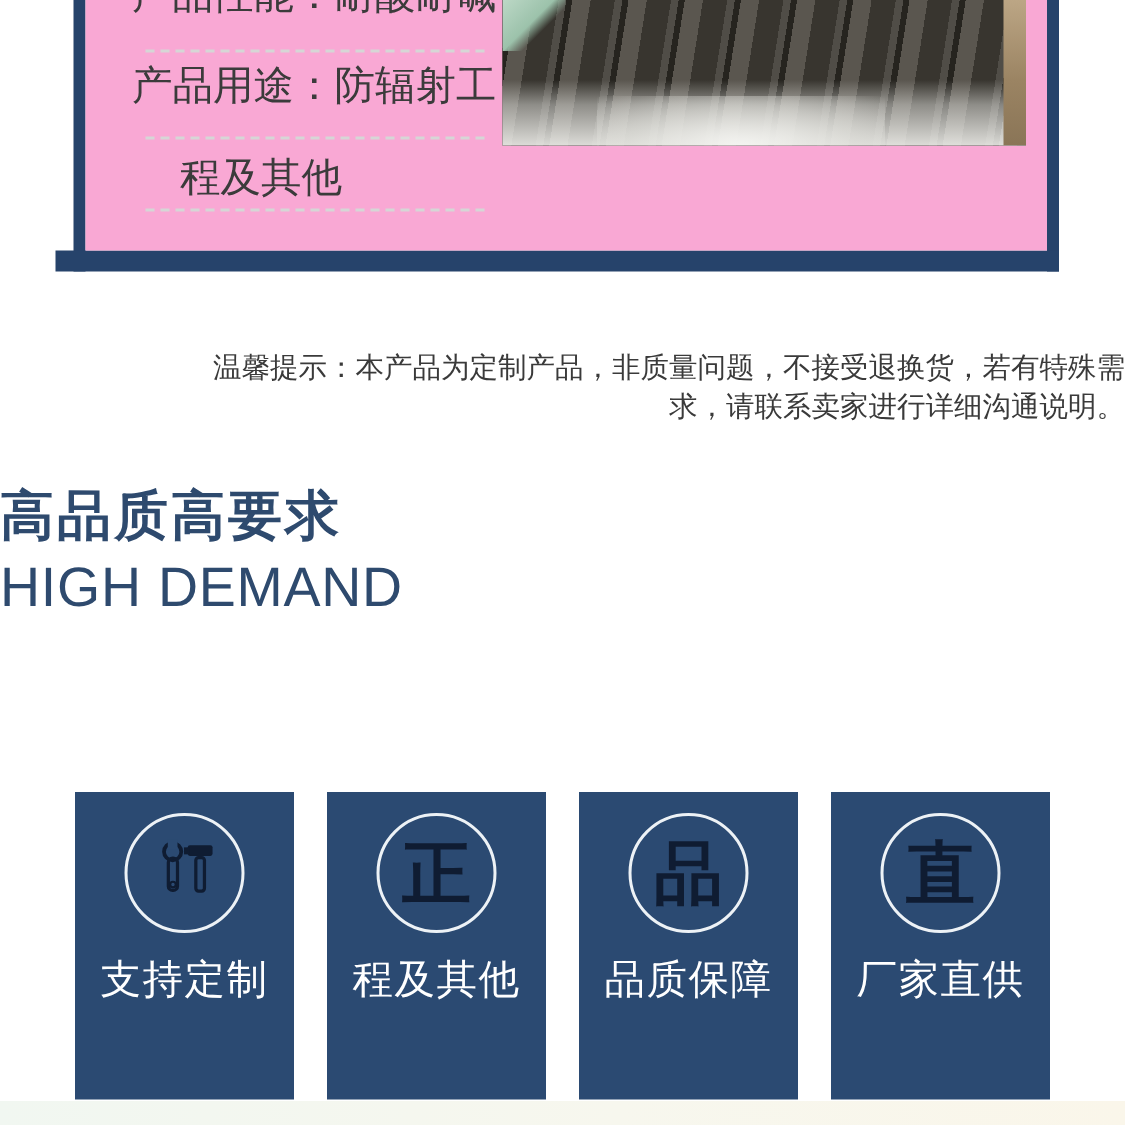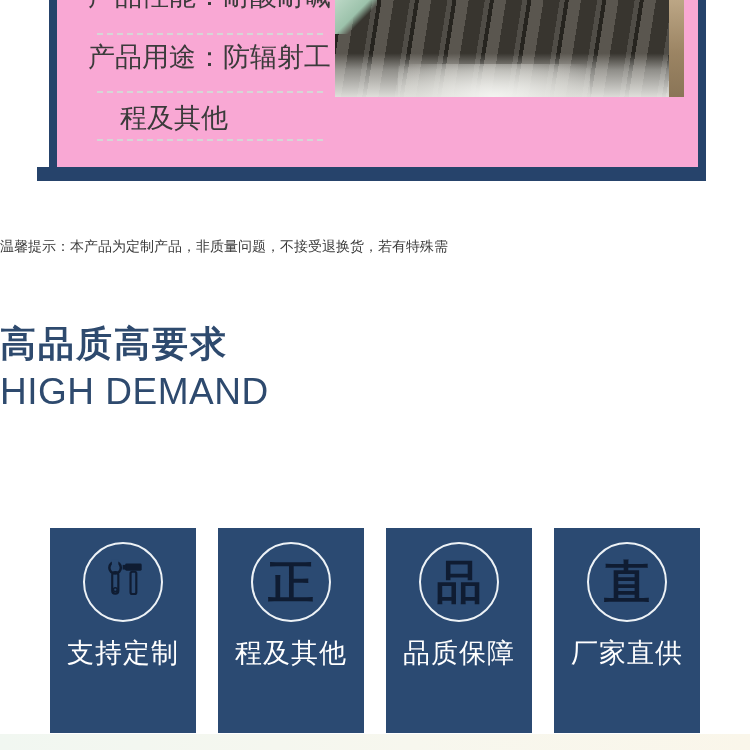--- a/index.html
+++ b/index.html
@@ -39,21 +39,21 @@
   .photo-wood-strip{
     position:absolute;right:0;top:0;width:15px;height:100%;
     background:linear-gradient(180deg,#bca685 0%,#9b8463 55%,#8a7557 100%);
   }
   .photo-dust{
     position:absolute;left:18%;bottom:0;width:55%;height:34%;
     background:radial-gradient(ellipse at 50% 100%,rgba(245,245,242,0.95) 0%,rgba(225,225,220,0.6) 55%,rgba(225,225,220,0) 100%);
   }
 
   
-  .notice{position:absolute;top:233px;left:0;width:750px;text-align:left;color:#3a3a3a;font-size:14px;line-height:26px;}
+  .notice{position:absolute;top:233px;left:0;width:750px;text-align:right;color:#3a3a3a;font-size:19px;line-height:26px;}
 
   
   .title{position:absolute;top:322px;left:0;width:750px;color:#2e4a6e;}
   .title-cn{font-size:36px;line-height:44px;font-weight:700;letter-spacing:2px;}
   .title-en{font-size:37px;line-height:52px;font-weight:400;letter-spacing:0.5px;}
 
   
   .features{position:absolute;top:528px;left:0;width:750px;display:flex;justify-content:center;gap:22px;}
   .card{width:146px;height:205px;background:#2b4a72;}
   .card-circle{
@@ -86,20 +86,21 @@
       <div class="photo">
         <div class="photo-green-corner"></div>
         <div class="photo-dust"></div>
         <div class="photo-wood-strip"></div>
       </div>
     </div>
   </div>
 
   <div class="notice">
     <div>温馨提示：本产品为定制产品，非质量问题，不接受退换货，若有特殊需</div>
+    <div>求，请联系卖家进行详细沟通说明。</div>
   </div>
 
   <div class="title">
     <div class="title-cn">高品质高要求</div>
     <div class="title-en">HIGH DEMAND</div>
   </div>
 
   <div class="features">
 
     <div class="card">

